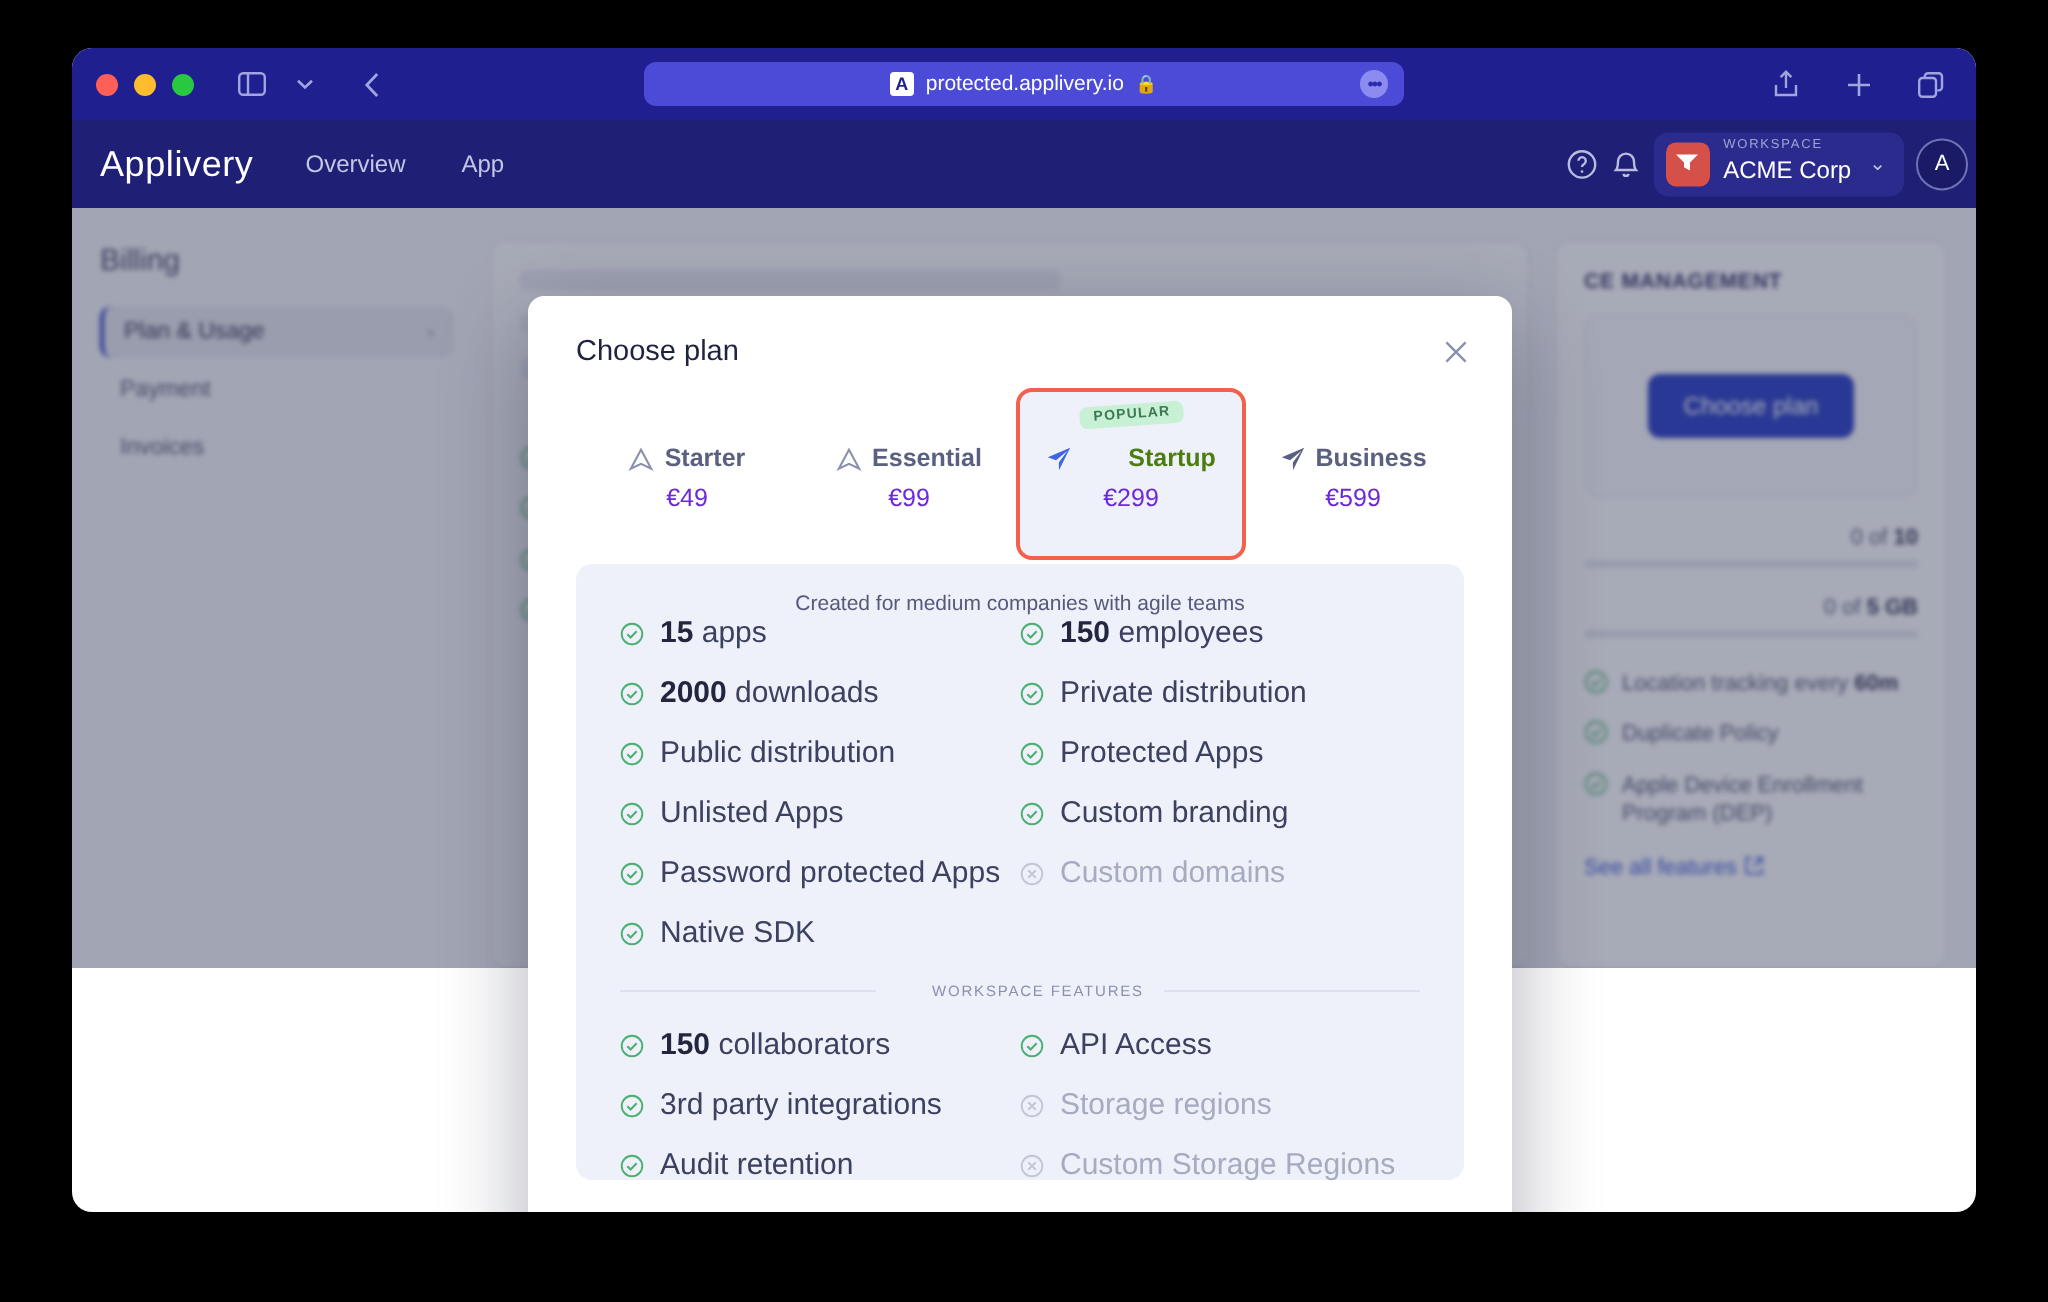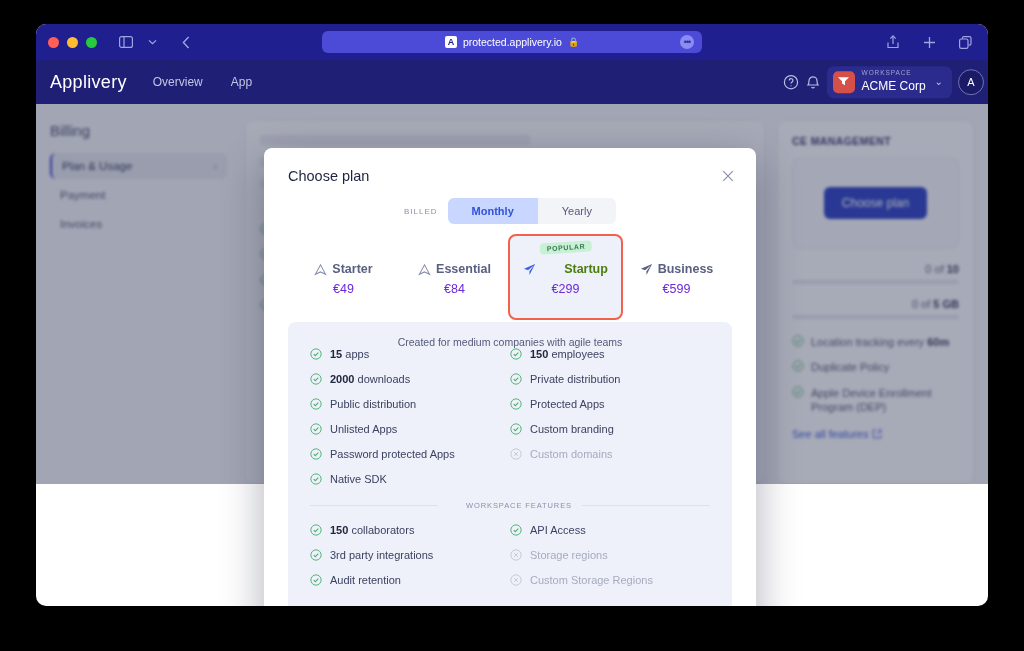--- a/index.html
+++ b/index.html
@@ -249,21 +249,21 @@
     margin-top: 0px;
     padding: 14px 22px 12px 22px;
     height: 308px;
     position: relative;
   }
   .feat-tagline {
     text-align: center; font-size: 10.5px; color: #55597a; 
   }
   .feat-cols { display: flex; }
   .feat-col { flex: 1; display: flex; flex-direction: column; gap: 13px; }
-  .f-item { display: flex; align-items: center; gap: 8px; font-size: 11px; color: #3c4160; }
+  .f-item { display: flex; align-items: center; gap: 8px; font-size: 15px; color: #3c4160; }
   .f-item b { color: #22263f; }
   .f-item.off { color: #a6abc0; }
   .ico-check { width: 12px; height: 12px; flex-shrink: 0; }
   .ws-divider {
     display: flex; align-items: center; gap: 10px;
     margin: 16px 0 14px 0;
   }
   .ws-divider .line { flex: 1; height: 1px; background: #dde1ec; }
   .ws-divider .txt { font-size: 7.5px; letter-spacing: .9px; color: #8a90ad; margin-left: 18px; }
   .ext-ico { width: 10px; height: 10px; display: inline-block; vertical-align: -1px; }
@@ -470,47 +470,40 @@
     <div class="dim-overlay"></div>
 
     <div class="modal">
       <div class="modal-title">Choose plan</div>
       <span class="modal-close">
         <svg viewBox="0 0 16 16" fill="none" stroke="currentColor" stroke-width="1.2">
             <path d="M3.2 3.2l9.6 9.6M12.8 3.2l-9.6 9.6"></path>
           </svg>
       </span>
 
-      <div class="billing-toggle">
-        <span class="billed-label">BILLED</span>
-        <div class="seg-wrap">
-          <span class="seg active">Monthly</span>
-          <span class="seg">Yearly</span>
-        </div>
-      </div>
 
       <div class="plans">
         <div class="plan">
           <div class="plan-name">
             <svg class="plan-icon" viewBox="0 0 14 14" fill="none" stroke="#8a90ad" stroke-width="1.1">
                 <path d="M1.5 12.2L7 2l5.5 10.2-5.5-2.6z"></path>
               </svg>
             <span>Starter</span>
           </div>
           <div class="plan-price">€49</div>
         </div>
 
         <div class="plan">
           <div class="plan-name">
             <svg class="plan-icon" viewBox="0 0 14 14" fill="none" stroke="#8a90ad" stroke-width="1.1">
                 <path d="M1.5 12.2L7 2l5.5 10.2-5.5-2.6z"></path>
               </svg>
             <span>Essential</span>
           </div>
-          <div class="plan-price">€84</div>
+          <div class="plan-price">€99</div>
         </div>
 
         <div class="plan selected">
           <span class="badge-popular">POPULAR</span>
           <div class="plan-name">
             <svg class="plan-icon" viewBox="0 0 14 14" fill="#3f63e8">
                 <path d="M13 1L1 6.1l4.4 1.6L11.6 2.6 6.9 8.9l.1 4.1z"></path>
               </svg>
             <span>Startup</span>
           </div>

